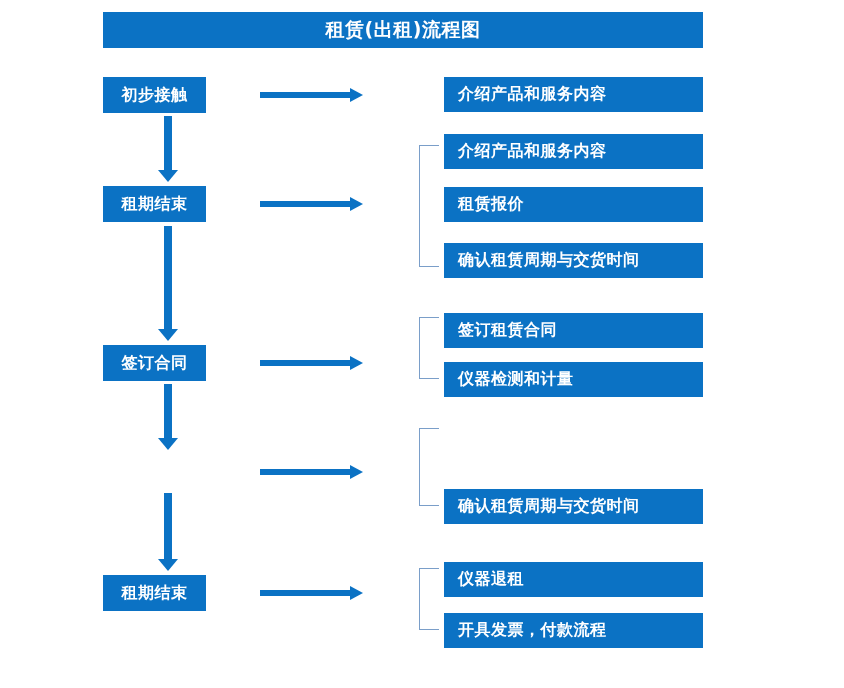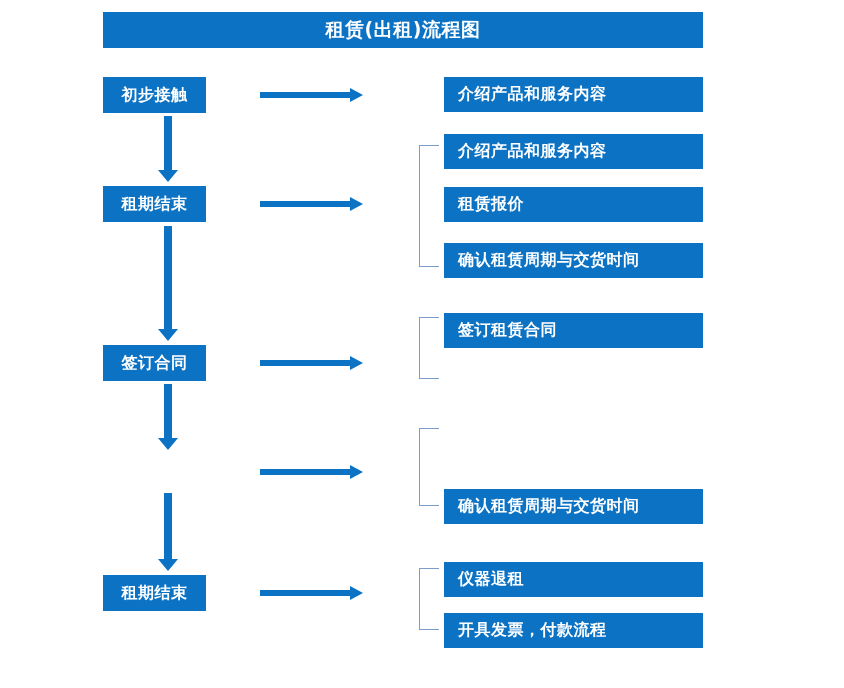--- a/index.html
+++ b/index.html
@@ -189,19 +189,20 @@
   <div class="bracket" style="top:317px; height:62px"></div>
   <div class="bracket" style="top:428px; height:78px"></div>
   <div class="bracket" style="top:568px; height:62px"></div>
 
   <div class="detail-box" style="top:77px">介绍产品和服务内容</div>
   <div class="detail-box" style="top:134px">介绍产品和服务内容</div>
   <div class="detail-box" style="top:187px">租赁报价</div>
   <div class="detail-box" style="top:243px">确认租赁周期与交货时间</div>
 
   <div class="detail-box" style="top:313px">签订租赁合同</div>
+  <div class="detail-box" style="top:362px">仪器检测和计量</div>
 
   <div class="detail-box" style="top:489px">确认租赁周期与交货时间</div>
 
   <div class="detail-box" style="top:562px">仪器退租</div>
   <div class="detail-box" style="top:613px">开具发票，付款流程</div>
 
 </div>
 
 </body></html>

